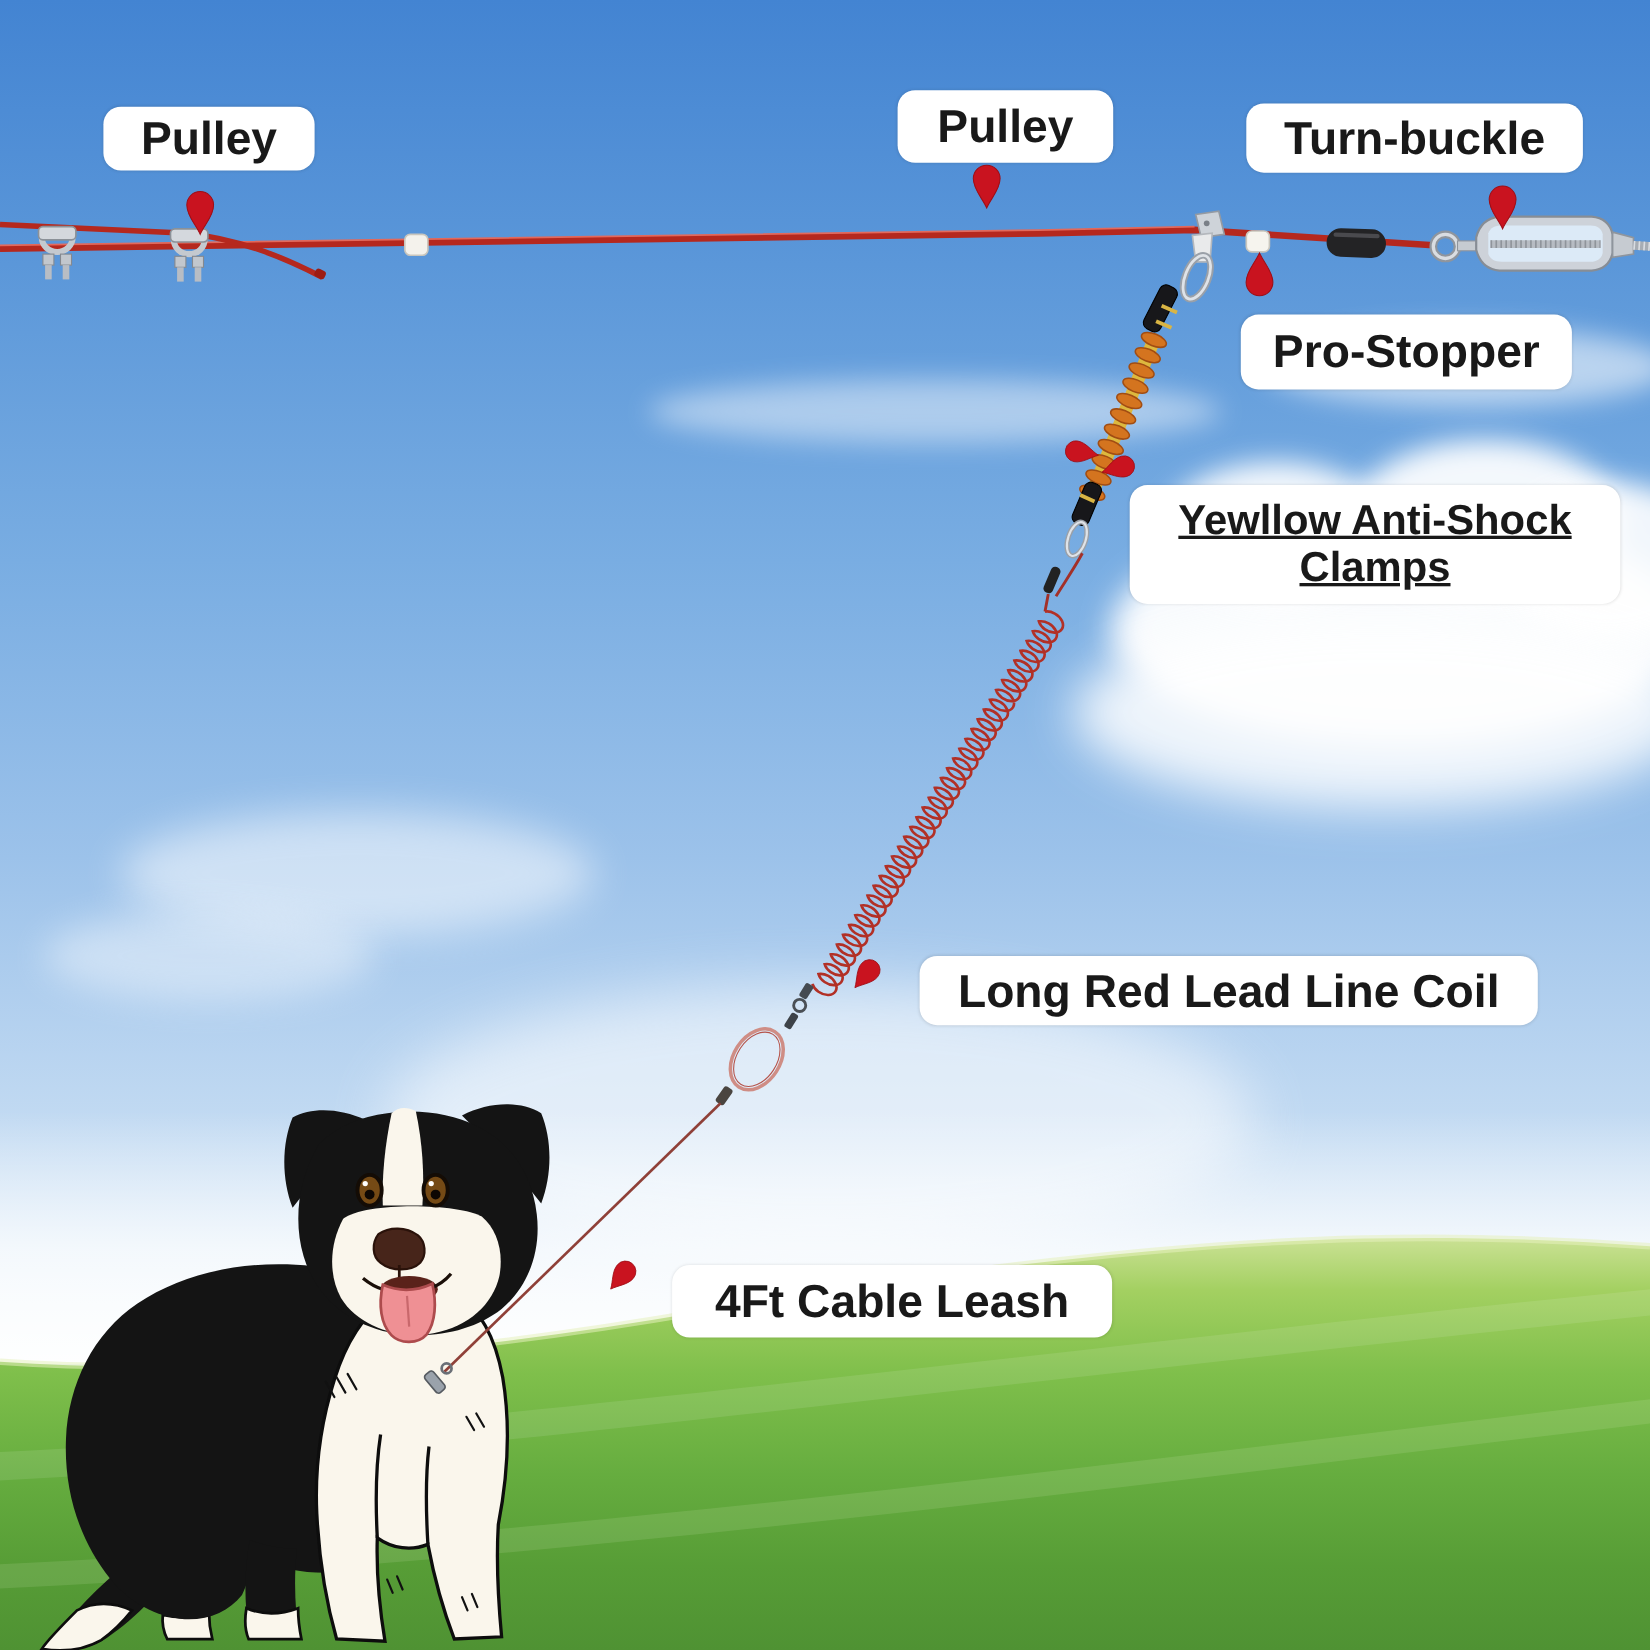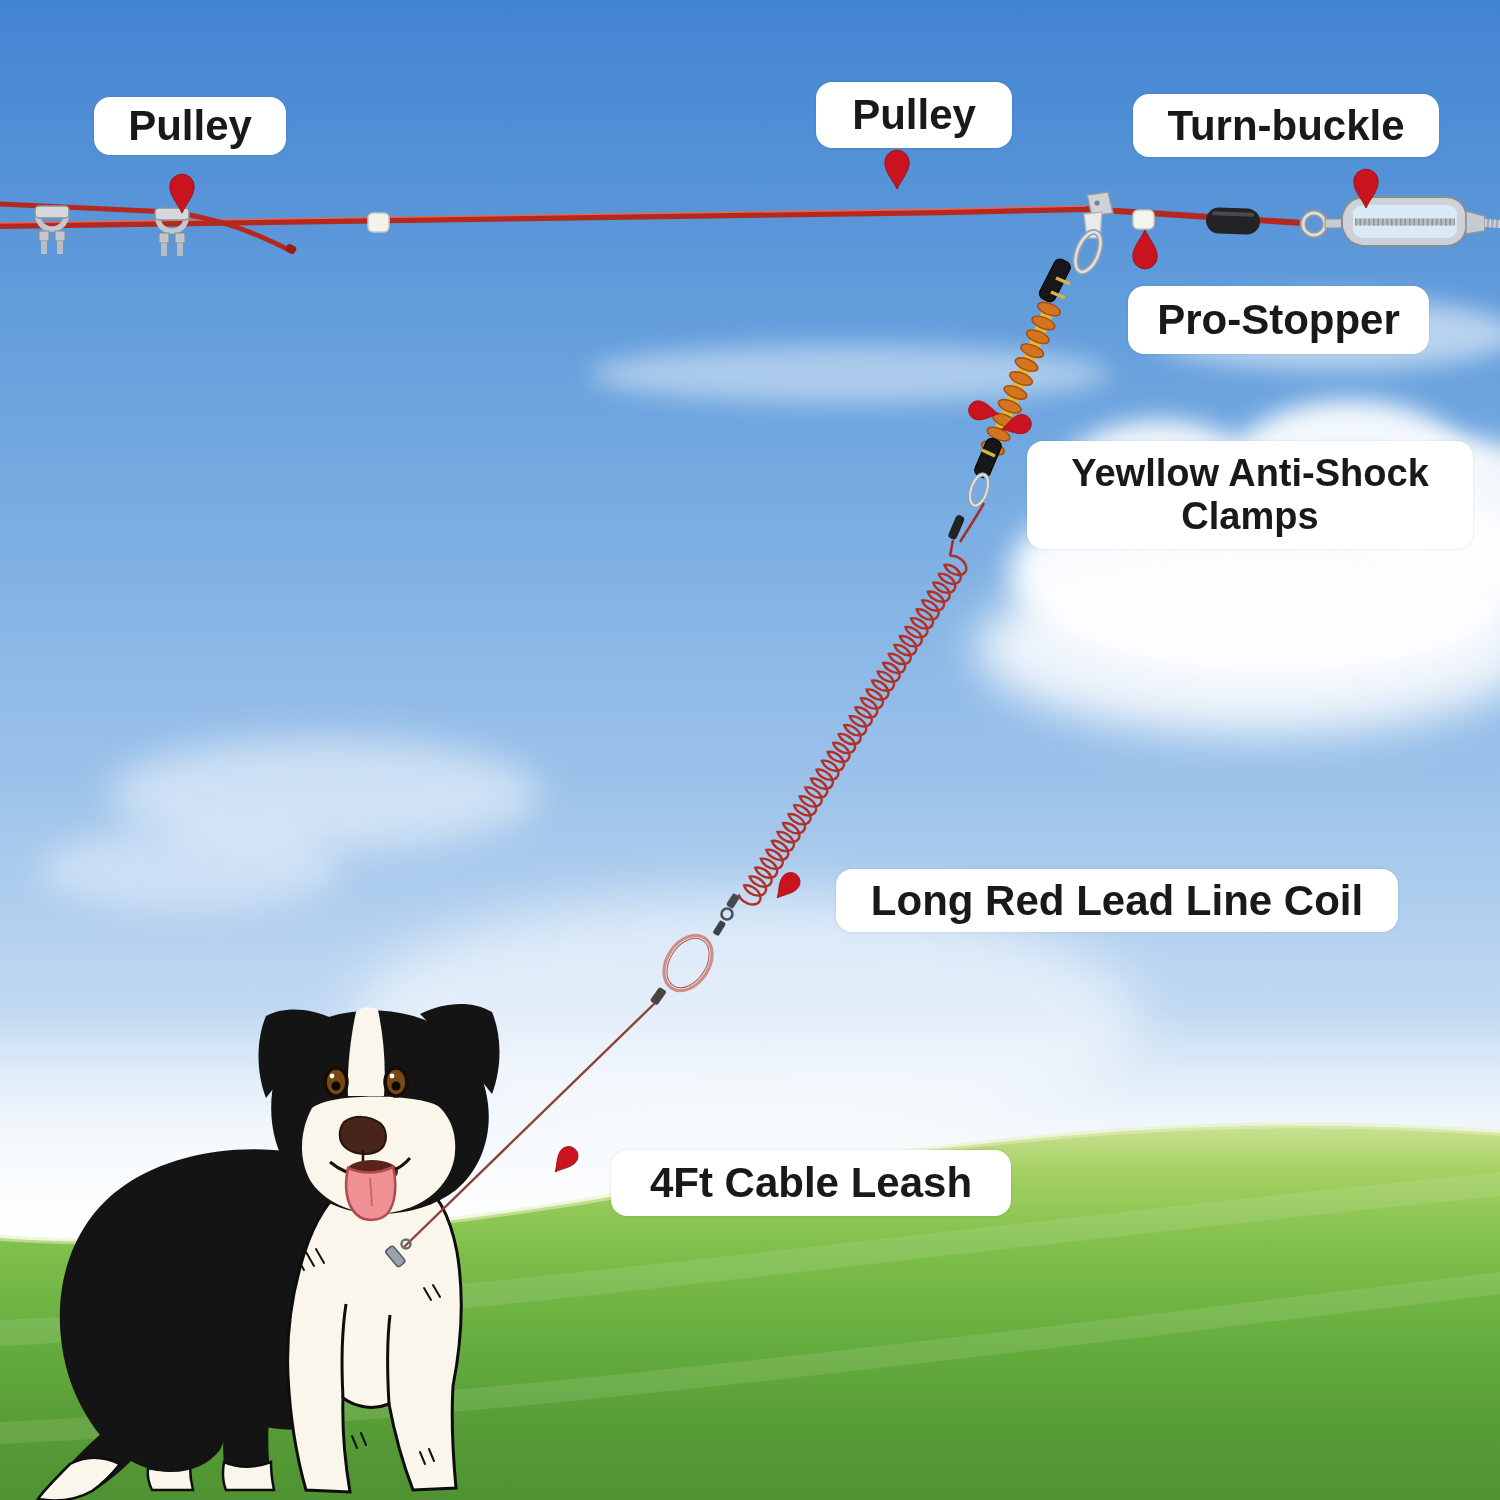--- a/index.html
+++ b/index.html
@@ -10,21 +10,21 @@
                   #9cc2ea 52%,#c2daf2 68%,#e6f1fa 80%,#f6fafd 88%,#f8fbfd 100%);}
   .cloud{position:absolute;background:#fff;border-radius:50%;}
   .horizon-haze{position:absolute;left:0;top:1010px;width:1500px;height:230px;
        background:linear-gradient(180deg,rgba(255,255,255,0) 0%,
                   rgba(255,255,255,.7) 55%,rgba(255,255,255,.95) 100%);}
   .scene{position:absolute;left:0;top:0;}
   .label{position:absolute;background:#fff;border-radius:16px;
          display:flex;align-items:center;justify-content:center;text-align:center;
          font-weight:700;font-size:42px;line-height:1.12;color:#191919;
          box-shadow:0 0 3px rgba(0,0,0,.12);}
-  .label--two{font-size:38px;flex-direction:column;}
+  .label--two{font-size:38px;flex-direction:column;text-decoration:underline;}
   .pin{position:absolute;}
 </style>
 </head>
 <body>
 
 <div class="stage">
 
   <div class="sky"></div>
 
   <div class="cloud" style="left:590px;top:345px;width:520px;height:58px;opacity:.45;filter:blur(12px)"></div>

